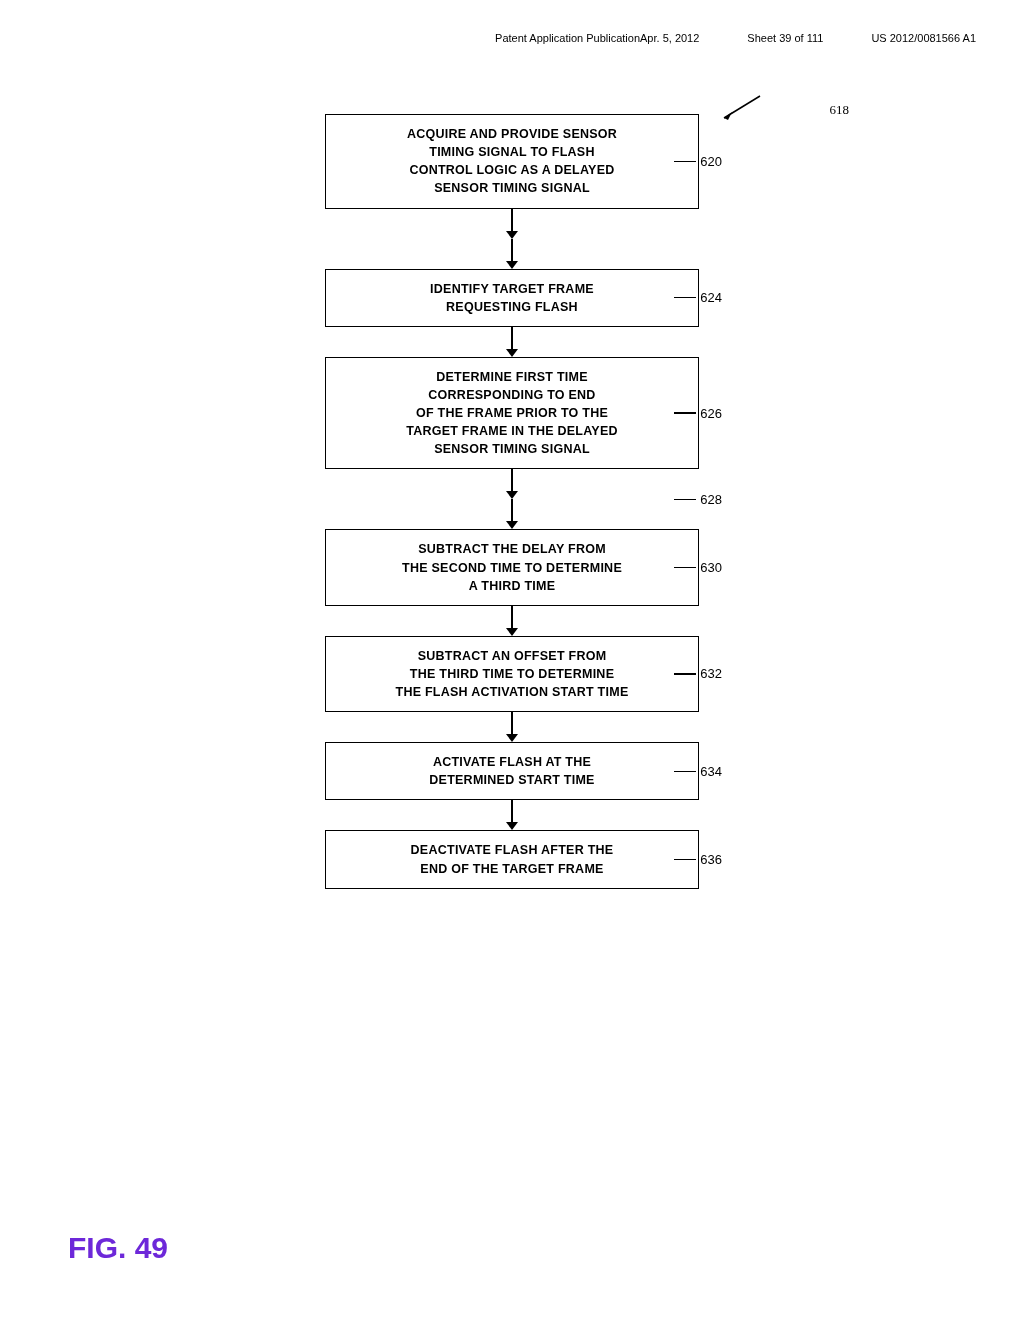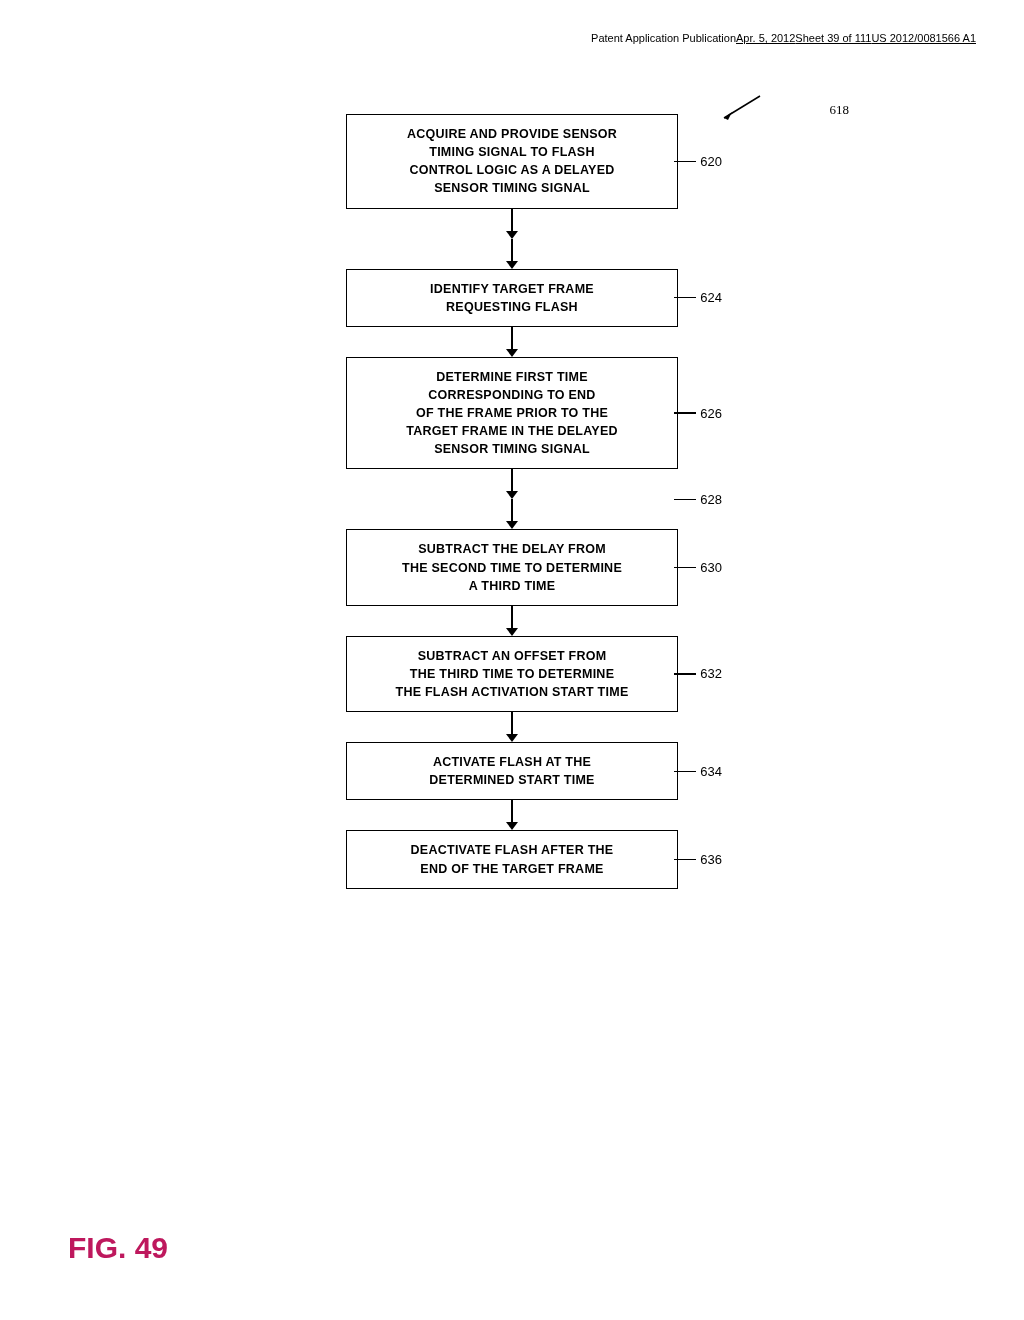--- a/index.html
+++ b/index.html
@@ -20,34 +20,34 @@
       color: #000;
     }
 
     .header-left {
       font-weight: normal;
     }
 
     .header-right {
       font-weight: normal;
       display: flex;
-      text-decoration: underline;
+      gap: 48px;
     }
 
     .flow-wrapper {
       display: flex;
       flex-direction: column;
       align-items: center;
       width: 420px;
       position: relative;
     }
 
     .flow-box {
       border: 1.5px solid #000;
-      width: 332px;
+      width: 374px;
       text-align: center;
       padding: 10px 14px;
       font-size: 12.5px;
       font-weight: bold;
       letter-spacing: 0.02em;
       line-height: 1.45;
       color: #000;
       background: #fff;
       position: relative;
     }
@@ -243,14 +243,14 @@
       <div class="step-label">
         <div class="step-label-line"></div>
         <span>636</span>
       </div>
     </div>
 
   </div>
 </div>
 
 <div style="position: absolute; bottom: 55px; left: 68px;">
-  <span style="font-size: 30px; font-weight: bold; color: #be185d;">FIG. 49</span>
+  <span style="font-size: 30px; font-weight: bold; color: #6d28d9;">FIG. 49</span>
 </div>
 
 </body></html>

